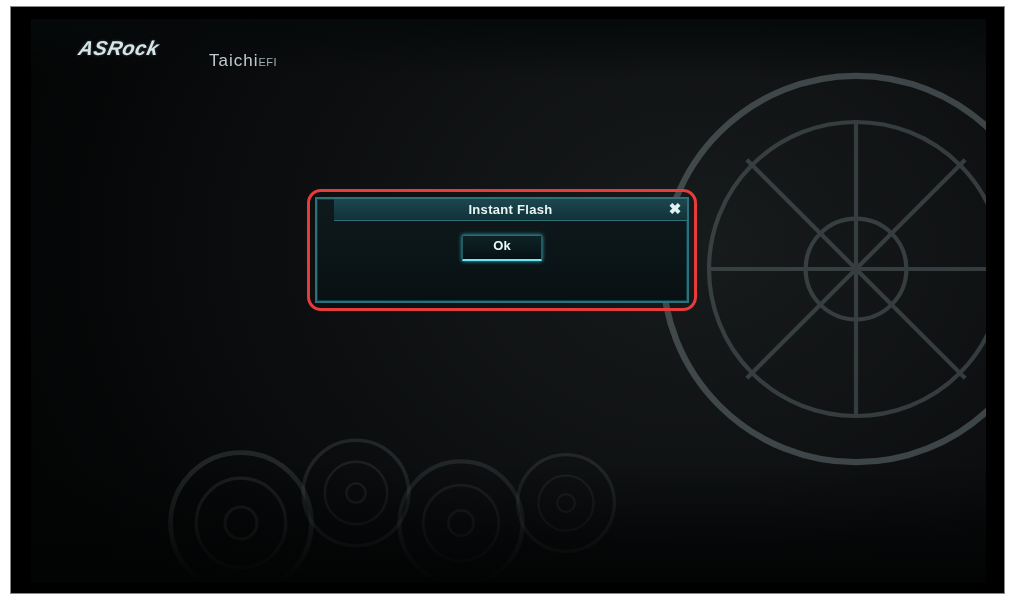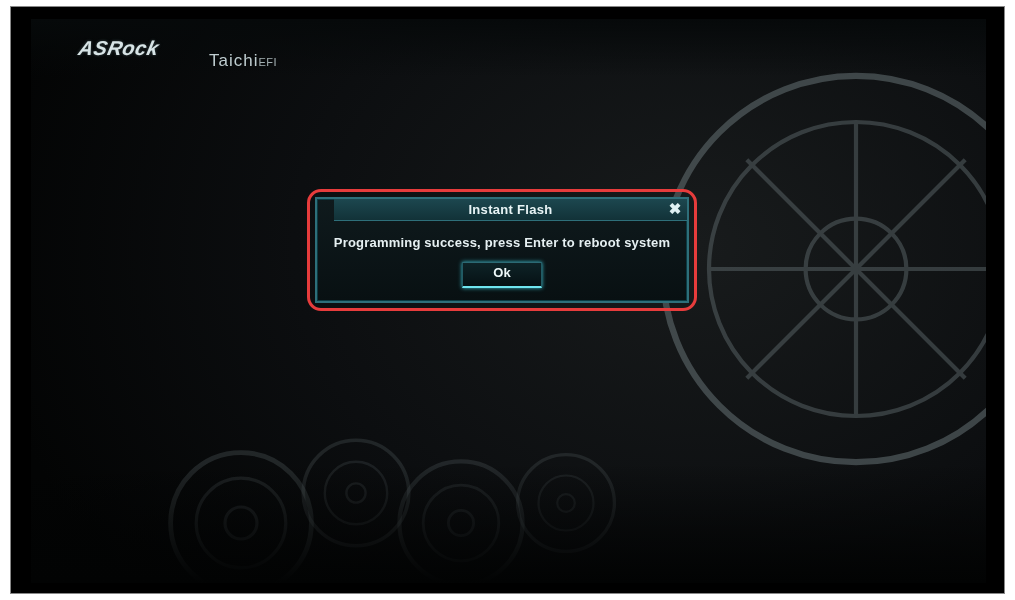--- a/index.html
+++ b/index.html
@@ -167,21 +167,20 @@
           <circle class="gear-inner" cx="50" cy="50" r="8"></circle>
         </svg>
     </div>
 
     <div class="dialog">
       <div class="dialog-titlebar">
         <span class="dialog-title">Instant Flash</span>
         <span class="dialog-close">✖</span>
       </div>
       <div class="dialog-body">
-        <div class="dialog-message">Programming success, press Enter to reboot system</div>
         <div class="dialog-ok">Ok</div>
       </div>
     </div>
 
     <div class="highlight"></div>
 
   </div>
 </div>
 
 </body></html>

